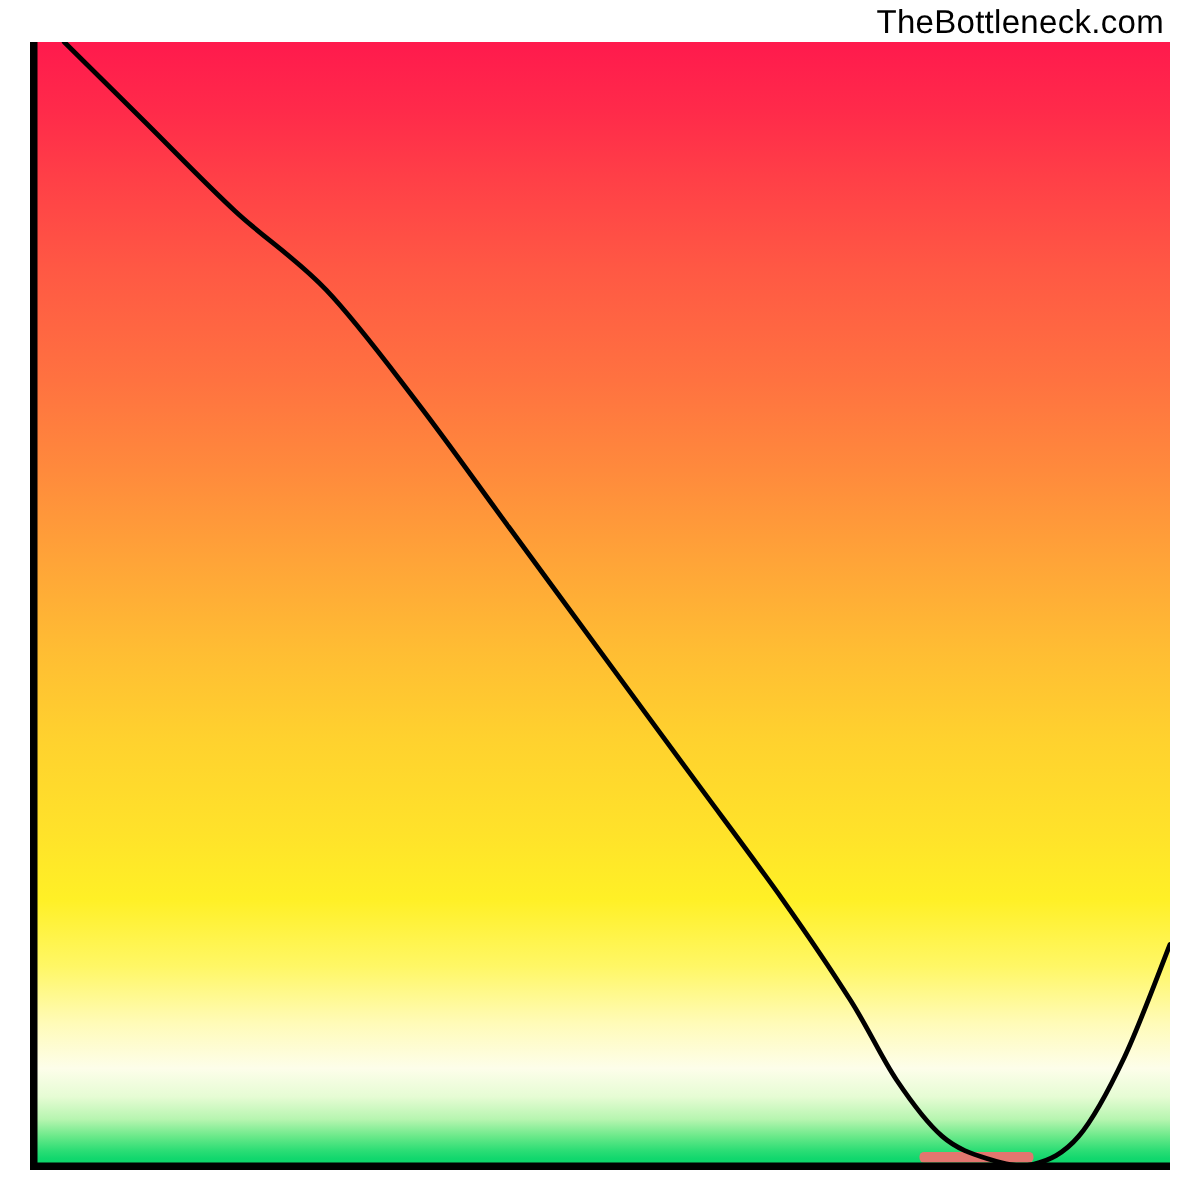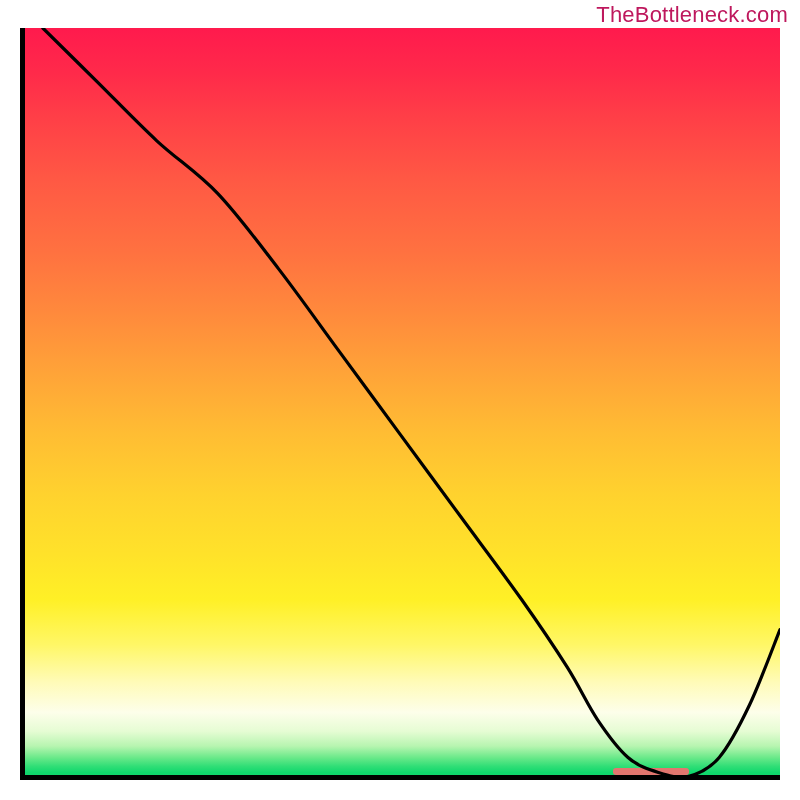--- a/index.html
+++ b/index.html
@@ -12,23 +12,23 @@
     overflow: hidden;
   }
   .wrap {
     position: relative;
     width: 800px;
     height: 800px;
   }
   .attribution {
     position: absolute;
     top: 2px;
-    right: 12px;
+    right: 24px;
     font-size: 22px;
-    color: #be185d;
+    color: #000000;
     font-family: Arial, Helvetica, sans-serif;
     letter-spacing: 0.2px;
   }
   .plot-box {
     position: absolute;
     left: 20px;
     top: 28px;
     width: 760px;
     height: 752px;
     box-sizing: border-box;

